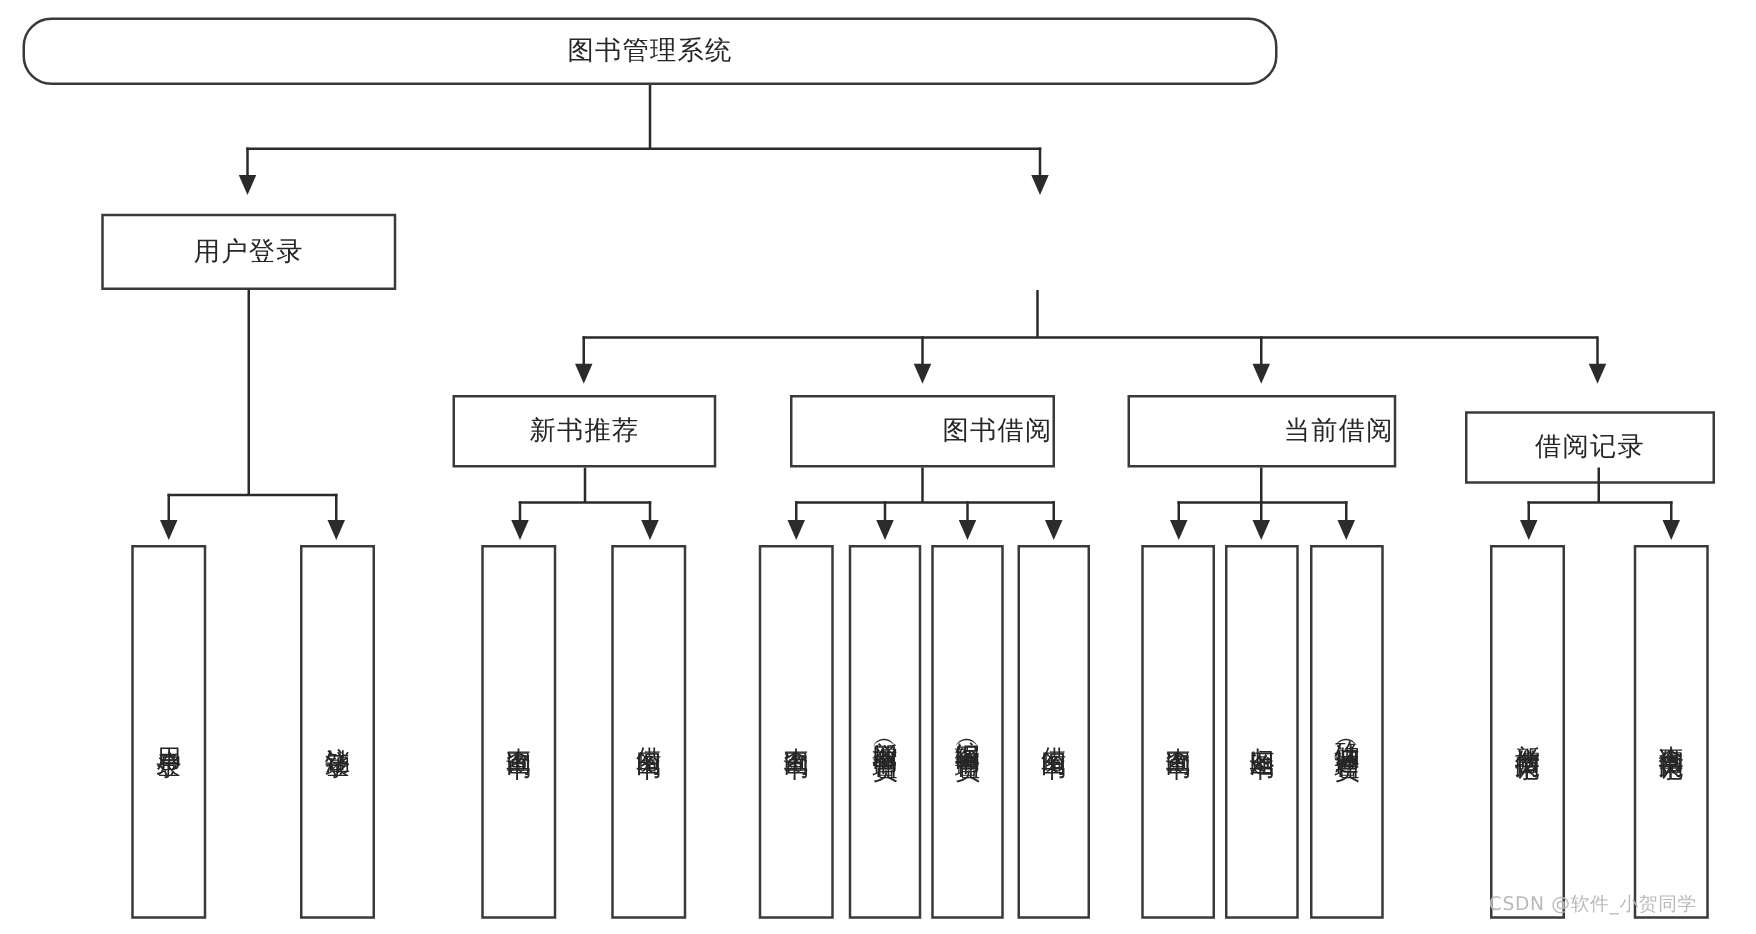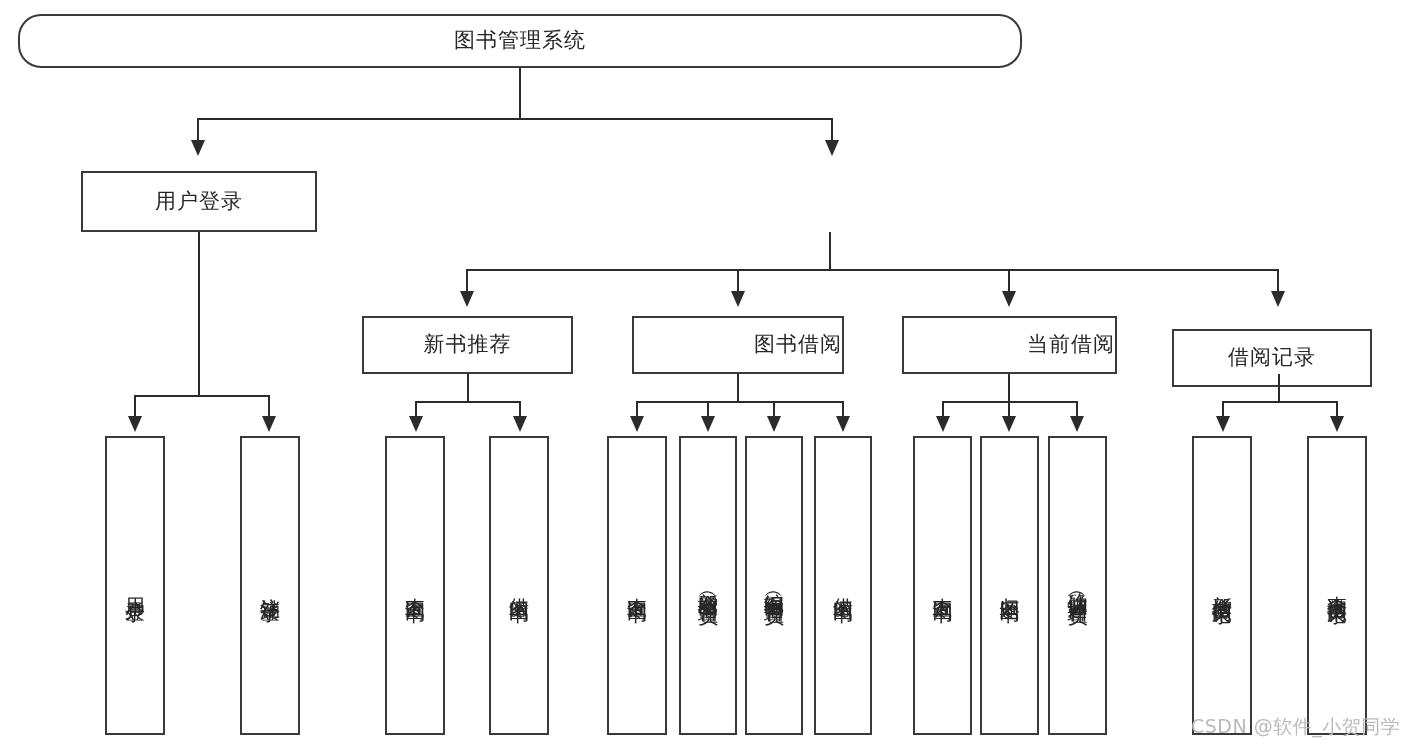--- a/index.html
+++ b/index.html
@@ -69,21 +69,21 @@
     height: 0;
     border-left: 7px solid transparent;
     border-right: 7px solid transparent;
     border-top: 16px solid #2b2b2b;
   }
 
   
   #watermark {
     position: absolute;
     color: #b9b9b9;
-    font-size: 19px;
+    font-size: 15px;
     white-space: nowrap;
     user-select: none;
     letter-spacing: 0.5px;
   }
 </style>
 </head>
 <body>
 
 <div id="canvas">
 

